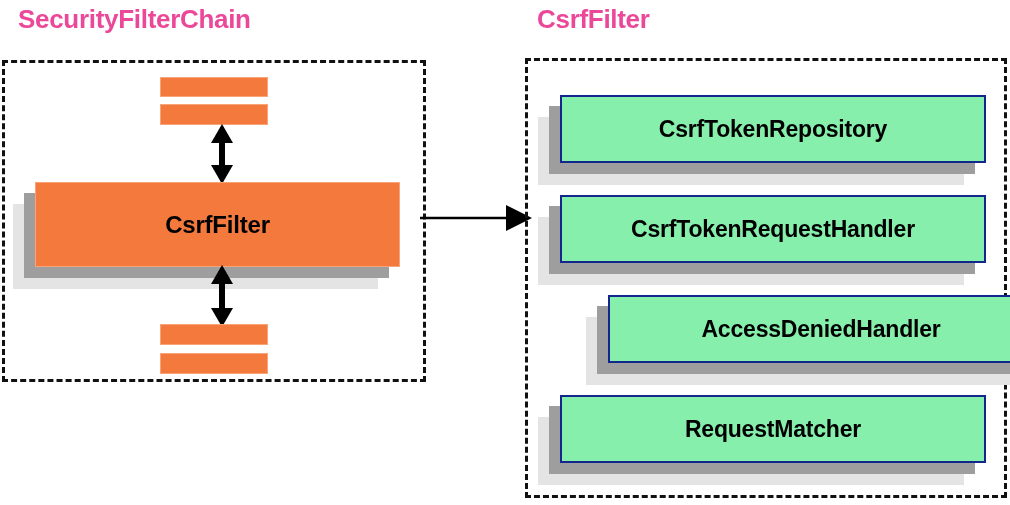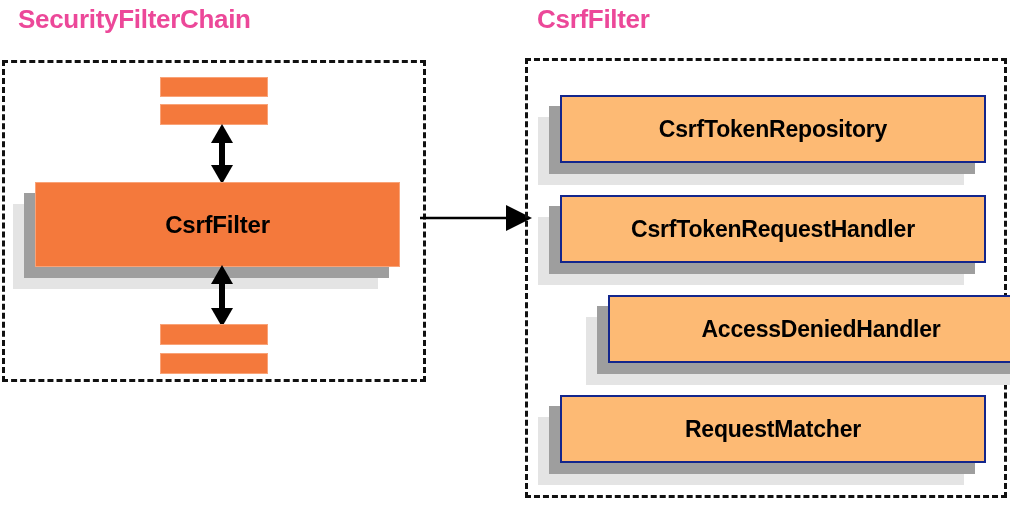--- a/index.html
+++ b/index.html
@@ -56,21 +56,21 @@
     display: flex;
     align-items: center;
     justify-content: center;
     font-size: 23px;
     font-weight: bold;
     color: #000000;
     letter-spacing: -0.2px;
     white-space: nowrap;
   }
 
-  .card.blue .face   { background: #fdba74; border: 2px solid #13268c; }
+  .card.blue .face   { background: #86efac; border: 2px solid #13268c; }
   .card.orange .face { background: #f4793c; border: 1px solid #f9a378; }
 
   
   #card-csrffilter { left: 35px; top: 182px; width: 365px; height: 85px; }
   #card-csrffilter .face { font-size: 24px; }
 
   .minibar {
     position: absolute;
     box-sizing: border-box;
     background: #f4793c;

